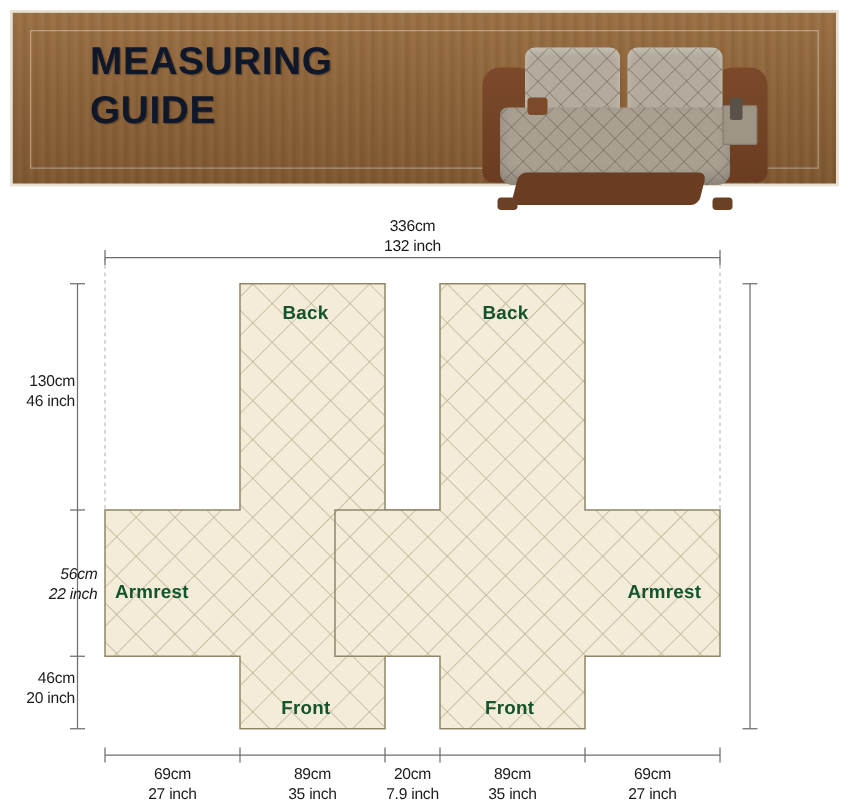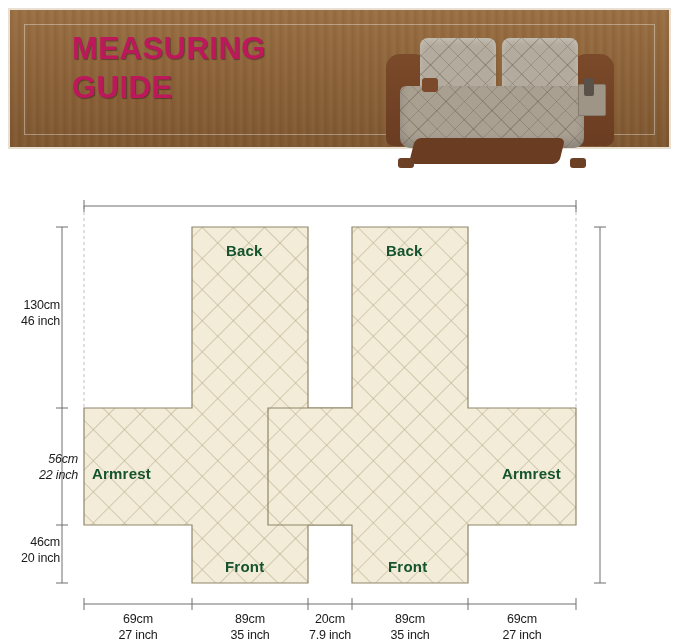--- a/index.html
+++ b/index.html
@@ -47,21 +47,21 @@
     right: 14px;
     bottom: 12px;
     border: 1px solid rgba(255,255,255,0.35);
     pointer-events: none;
   }
   .banner-title {
     position: absolute;
     left: 72px;
     top: 30px;
     width: 300px;
-    color: #be185d;
+    color: #0f172a;
     font-size: 31px;
     font-weight: bold;
     line-height: 1.25;
     letter-spacing: 0.5px;
     text-shadow: 1px 1px 1px rgba(0,0,0,0.35);
   }
 
   
   .sofa {
     position: absolute;
@@ -274,20 +274,22 @@
     </g>
   </svg>
 
   <div class="cover-label" style="left:226px; top:62px;">Back</div>
   <div class="cover-label" style="left:386px; top:62px;">Back</div>
   <div class="cover-label" style="left:92px;  top:285px;">Armrest</div>
   <div class="cover-label" style="left:502px; top:285px;">Armrest</div>
   <div class="cover-label" style="left:225px; top:378px;">Front</div>
   <div class="cover-label" style="left:388px; top:378px;">Front</div>
 
+  <div class="dim-text" style="left:270px; top:-6px;  width:120px;">336cm
+132 inch</div>
 
   <div class="dim-text" style="left:8px;  top:118px; width:52px; text-align:right;">130cm
 46 inch</div>
   <div class="dim-text" style="left:26px;  top:272px; width:52px; text-align:right;font-style:italic;">56cm
 22 inch</div>
   <div class="dim-text" style="left:8px;  top:355px; width:52px; text-align:right;">46cm
 20 inch</div>
 
   <div class="dim-text" style="left:98px;  top:432px; width:80px;">69cm
 27 inch</div>

